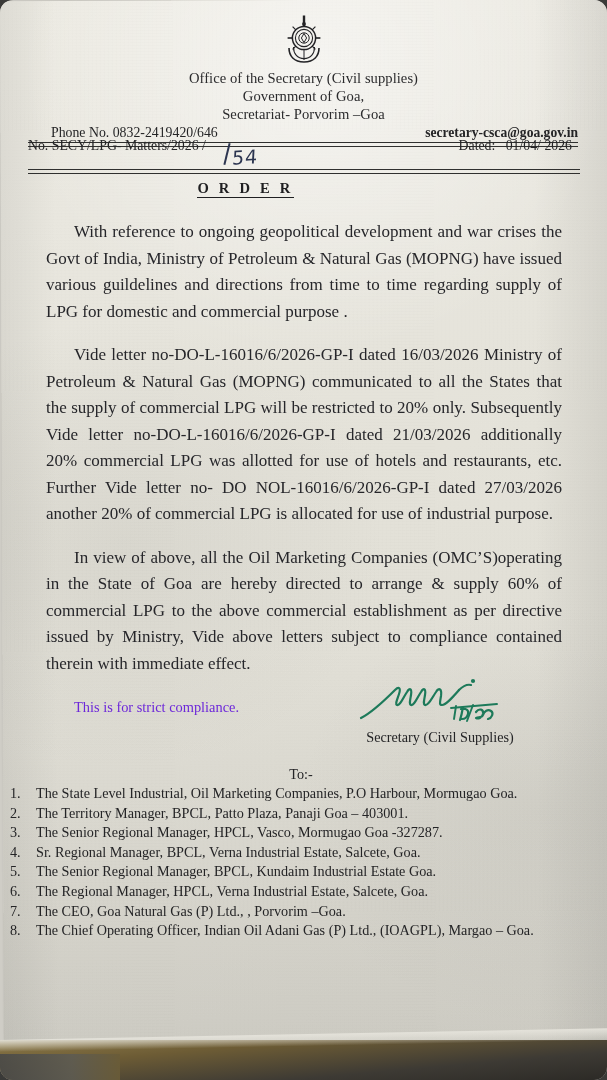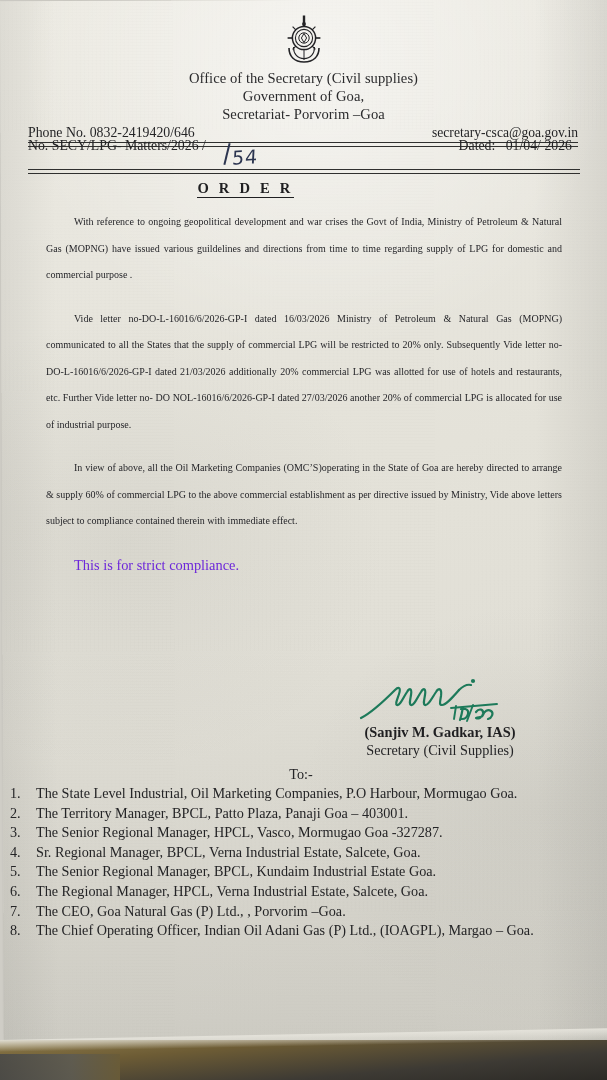--- a/index.html
+++ b/index.html
@@ -11,20 +11,21 @@
   body {
     font-family: "Liberation Serif", serif;
   }
 
   #page {
     position: relative;
     width: 607px;
     height: 1080px;
     overflow: hidden;
     background: #cfcdc6;
+    border-radius: 13px;
   }
 
   
   .paper {
     position: absolute;
     left: 0;
     top: 0;
     width: 607px;
     height: 1044px;
     background:
@@ -133,22 +134,22 @@
     left: 0;
     width: 100%;
     height: 0;
     border-bottom: 1.4px solid #30302f;
   }
   .rule-1 { top: 142px; }
   .rule-2 { top: 145px; }
   .rule-3 { top: 168px; }
   .rule-4 { top: 171px; }
 
-  .phone { font-size: 13.8px; }
-  .email { font-size: 13.6px; }
+  .phone { font-size: 13.8px; margin-left: 23px; }
+  .email { font-size: 13.6px; font-weight: bold; }
   .refno { font-size: 13.8px; }
   .dated { font-size: 13.8px; padding-right: 6px; }
 
   
   .hand-num {
     position: absolute;
     left: 232px;
     top: 146px;
     font-family: "DejaVu Sans", sans-serif;
     font-size: 19px;
@@ -184,22 +185,22 @@
   }
 
   
   .body {
     position: absolute;
     left: 46px;
     top: 207px;
     width: 516px;
   }
   p.para {
-    margin: 2px 0 17px 0;
-    font-size: 10px;
+    margin: 12px 0 17px 0;
+    font-size: 17px;
     line-height: 26.5px;
     text-align: justify;
     text-indent: 28px;
     color: #26262a;
     -webkit-hyphens: none;
     hyphens: none;
   }
   p.closing {
     margin: 0;
     font-size: 14.4px;
@@ -352,21 +353,20 @@
           <circle cx="118" cy="9" r="2.1" fill="#1d7a5a" stroke="none"></circle>
           <path d="M96 36 L142 32" stroke-width="1.9"></path>
           <path d="M101 34 L99 47" stroke-width="1.9"></path>
           <path d="M108 35 C107 41 106 45 105 48 M106 37 C111 36 114 38 113 42
                    C112 46 109 47 107 47"></path>
           <path d="M118 33 L112 49" stroke-width="1.9"></path>
           <path d="M121 40 C124 36 129 37 128 42 C127 46 123 47 121 46
                    C124 45 127 46 128 43 C129 39 133 37 136 39 C139 41 137 46 133 47"></path>
         </g>
       </svg>
-      <div class="sig-name">(Sanjiv M. Gadkar, IAS)</div>
       <div class="sig-desig">Secretary (Civil Supplies)</div>
     </div>
 
     <div class="to-block">
       <div class="to-label">To:-</div>
       <ol class="dist">
         <li class="justified">
           <span class="num">1.</span>
           <span class="txt">The  State   Level   Industrial,   Oil   Marketing   Companies,   P.O   Harbour, Mormugao Goa.</span>
         </li>

